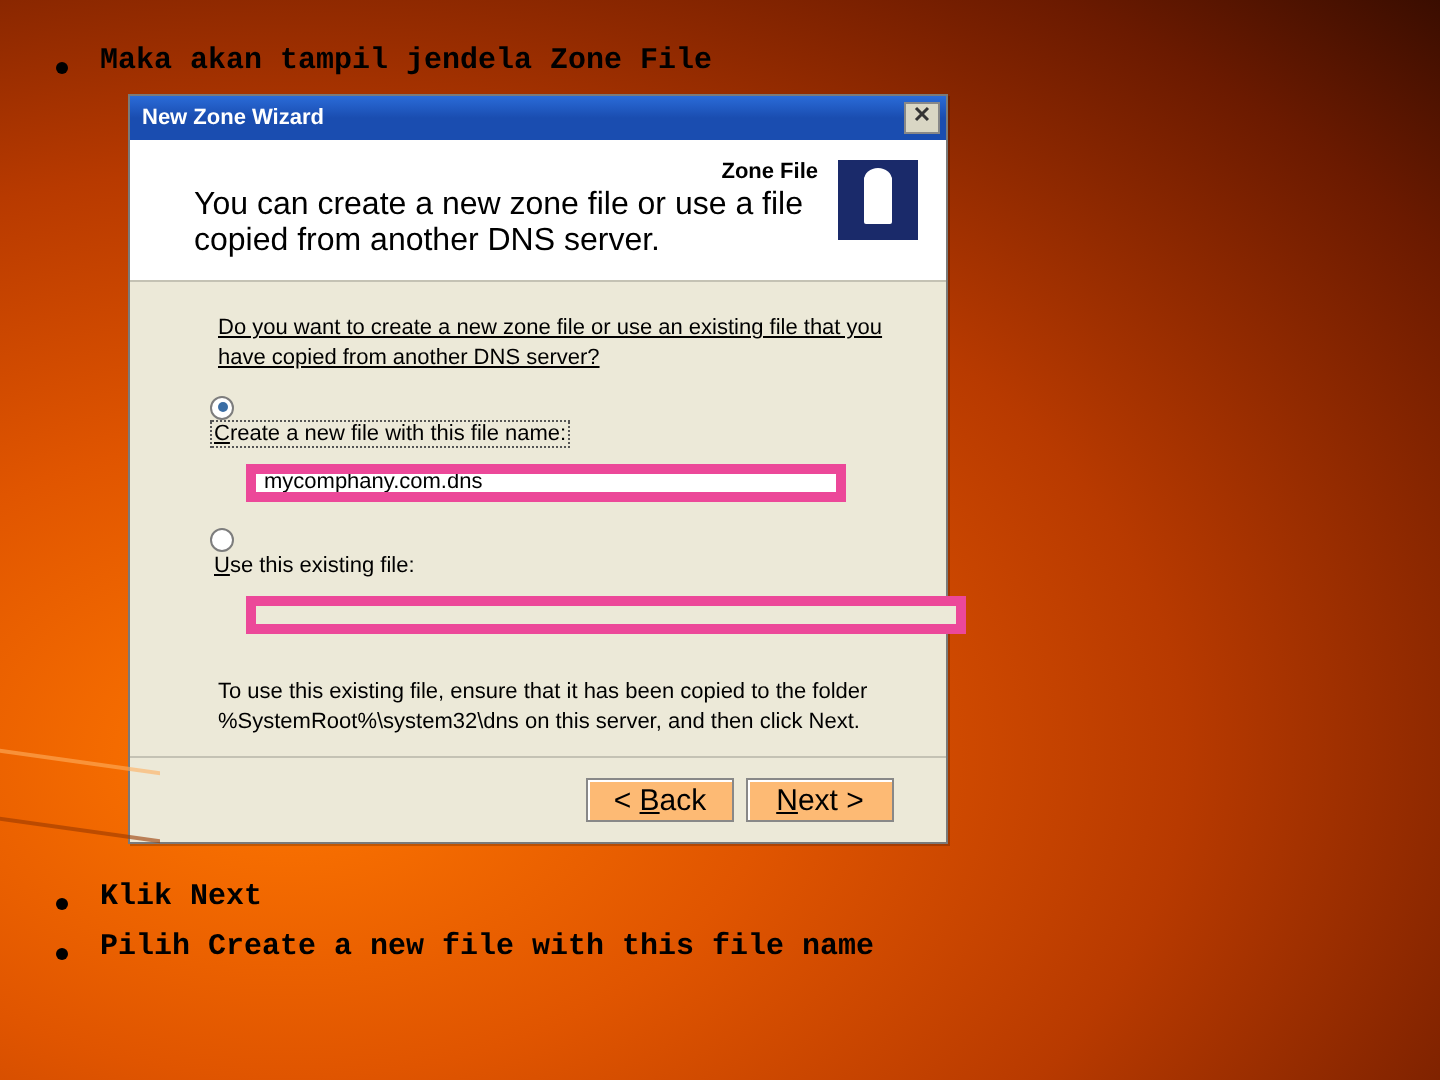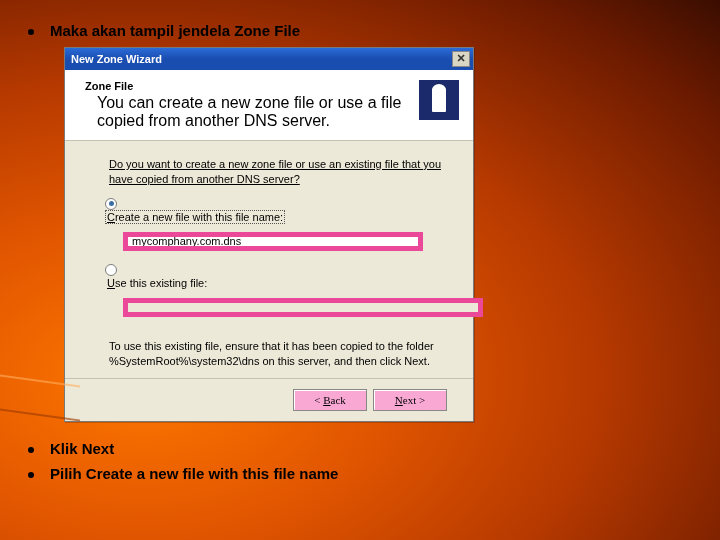--- a/index.html
+++ b/index.html
@@ -8,25 +8,26 @@
     height: 540px;
     background: radial-gradient(ellipse at 20% 70%, #ff7700 0%, #e05500 30%, #b83a00 55%, #6b1a00 85%, #3a0d00 100%);
     font-family: Verdana, Geneva, sans-serif;
     color: #000;
     overflow: hidden;
     position: relative;
   }
   .slide { padding: 22px 28px; }
   .bullet {
     display: flex;
-    align-items: flex-start;
+    align-items: center;
     font-size: 15px;
     font-weight: bold;
     color: #000;
     margin-bottom: 8px;
+    font-family: Liberation Mono, monospace;
   }
   .bullet .dot {
     display: inline-block;
     width: 6px;
     height: 6px;
     border-radius: 50%;
     background: #000;
     margin-right: 16px;
     margin-top: 7px;
     flex-shrink: 0;
@@ -71,21 +72,21 @@
 
   .header-band {
     background: #fff;
     padding: 10px 14px 10px 20px;
     display: flex;
     justify-content: space-between;
     align-items: flex-start;
     border-bottom: 1px solid #c4c2b4;
   }
   .header-text { flex: 1; padding-right: 10px; }
-  .header-title { font-weight: bold; font-size: 11px; margin-bottom: 2px; }
+  .header-title { font-weight: bold; font-size: 11px; margin-bottom: 2px; text-align: right; }
   .header-sub { font-size: 16px; margin-left: 12px; }
   .server-icon {
     width: 40px;
     height: 40px;
     background: #1a2a6a;
     display: flex;
     align-items: center;
     justify-content: center;
     flex-shrink: 0;
   }
@@ -171,24 +172,24 @@
   .buttonrow {
     border-top: 1px solid #c4c2b4;
     padding: 10px 12px;
     display: flex;
     justify-content: flex-end;
     gap: 6px;
   }
   .btn {
     min-width: 74px;
     height: 22px;
-    background: #f9a8d4;
+    background: #fdba74;
     border: 1px solid #888;
-    font-size: 11px;
-    font-family: Liberation Serif, serif;
+    font-size: 15px;
+    font-family: Liberation Sans, sans-serif;
     padding: 0 8px;
     cursor: default;
     box-shadow: inset 1px 1px 0 #fff;
   }
   .gap { width: 8px; }
 
   .zap {
     position: absolute;
     left: 0; top: 380px;
     width: 80px; height: 36px;

